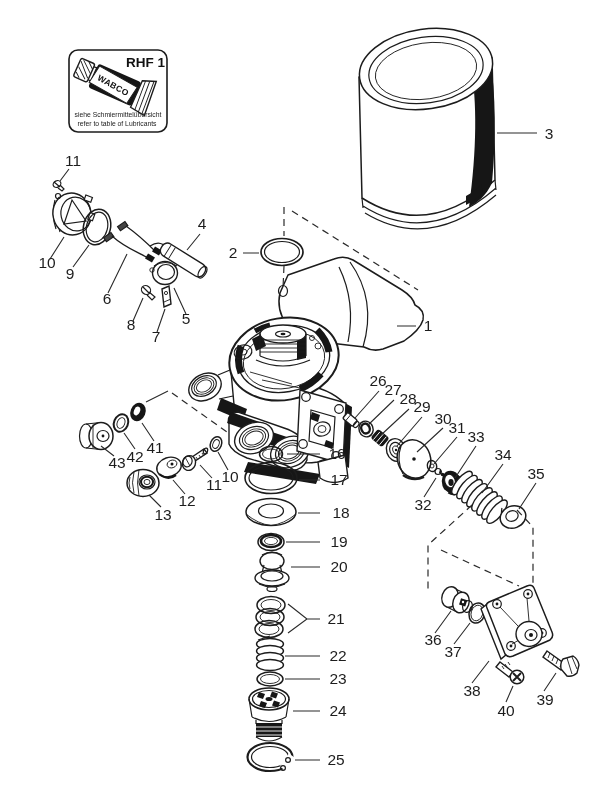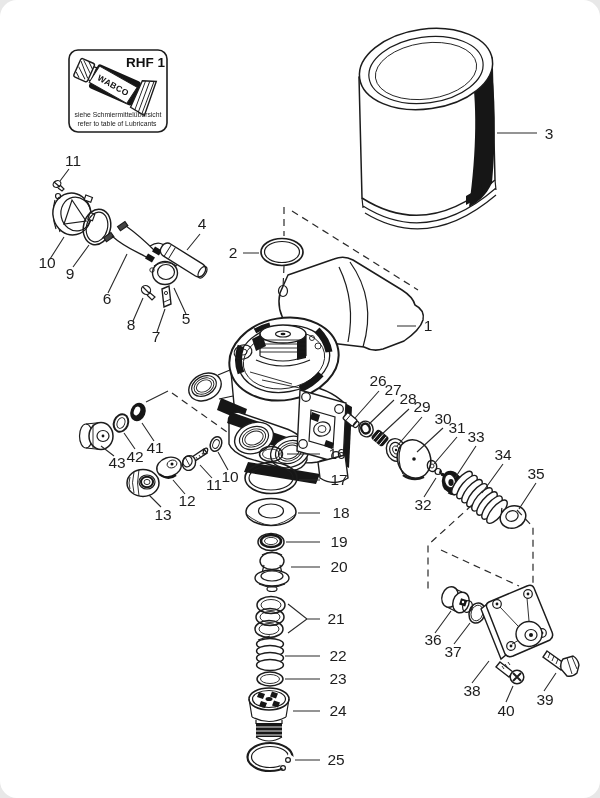--- a/index.html
+++ b/index.html
@@ -1,18 +1,18 @@
 <!DOCTYPE html>
 <html><head>
 <meta charset="utf-8">
 <title>Exploded parts diagram</title>
 <style>
   html,body { margin:0; padding:0; background:#e8e8e8; }
   .stage { position:relative; width:600px; height:798px; background:#ffffff; margin:0 auto;
-           font-family:"Liberation Sans", sans-serif; overflow:hidden;border-radius:17px; }
+           font-family:"Liberation Sans", sans-serif; overflow:hidden; }
   svg { position:absolute; left:0; top:0; }
   .ln   { fill:#ffffff; stroke:#1c1c1c; stroke-width:1.4; }
   .ln2  { fill:none; stroke:#1c1c1c; stroke-width:1.2; }
   .ln1  { fill:none; stroke:#1c1c1c; stroke-width:0.9; }
   .dark { fill:#161616; stroke:none; }
   .wline{ fill:none; stroke:#ffffff; stroke-width:0.9; }
   .leader { fill:none; stroke:#2a2a2a; stroke-width:1.1; }
   .dash   { fill:none; stroke:#2a2a2a; stroke-width:1.2; stroke-dasharray:7 5; }
   .co     { font-size:15.5px; fill:#1d1d1d; text-anchor:middle; }
   .t-code { font-size:13.5px; font-weight:bold; fill:#111; }

